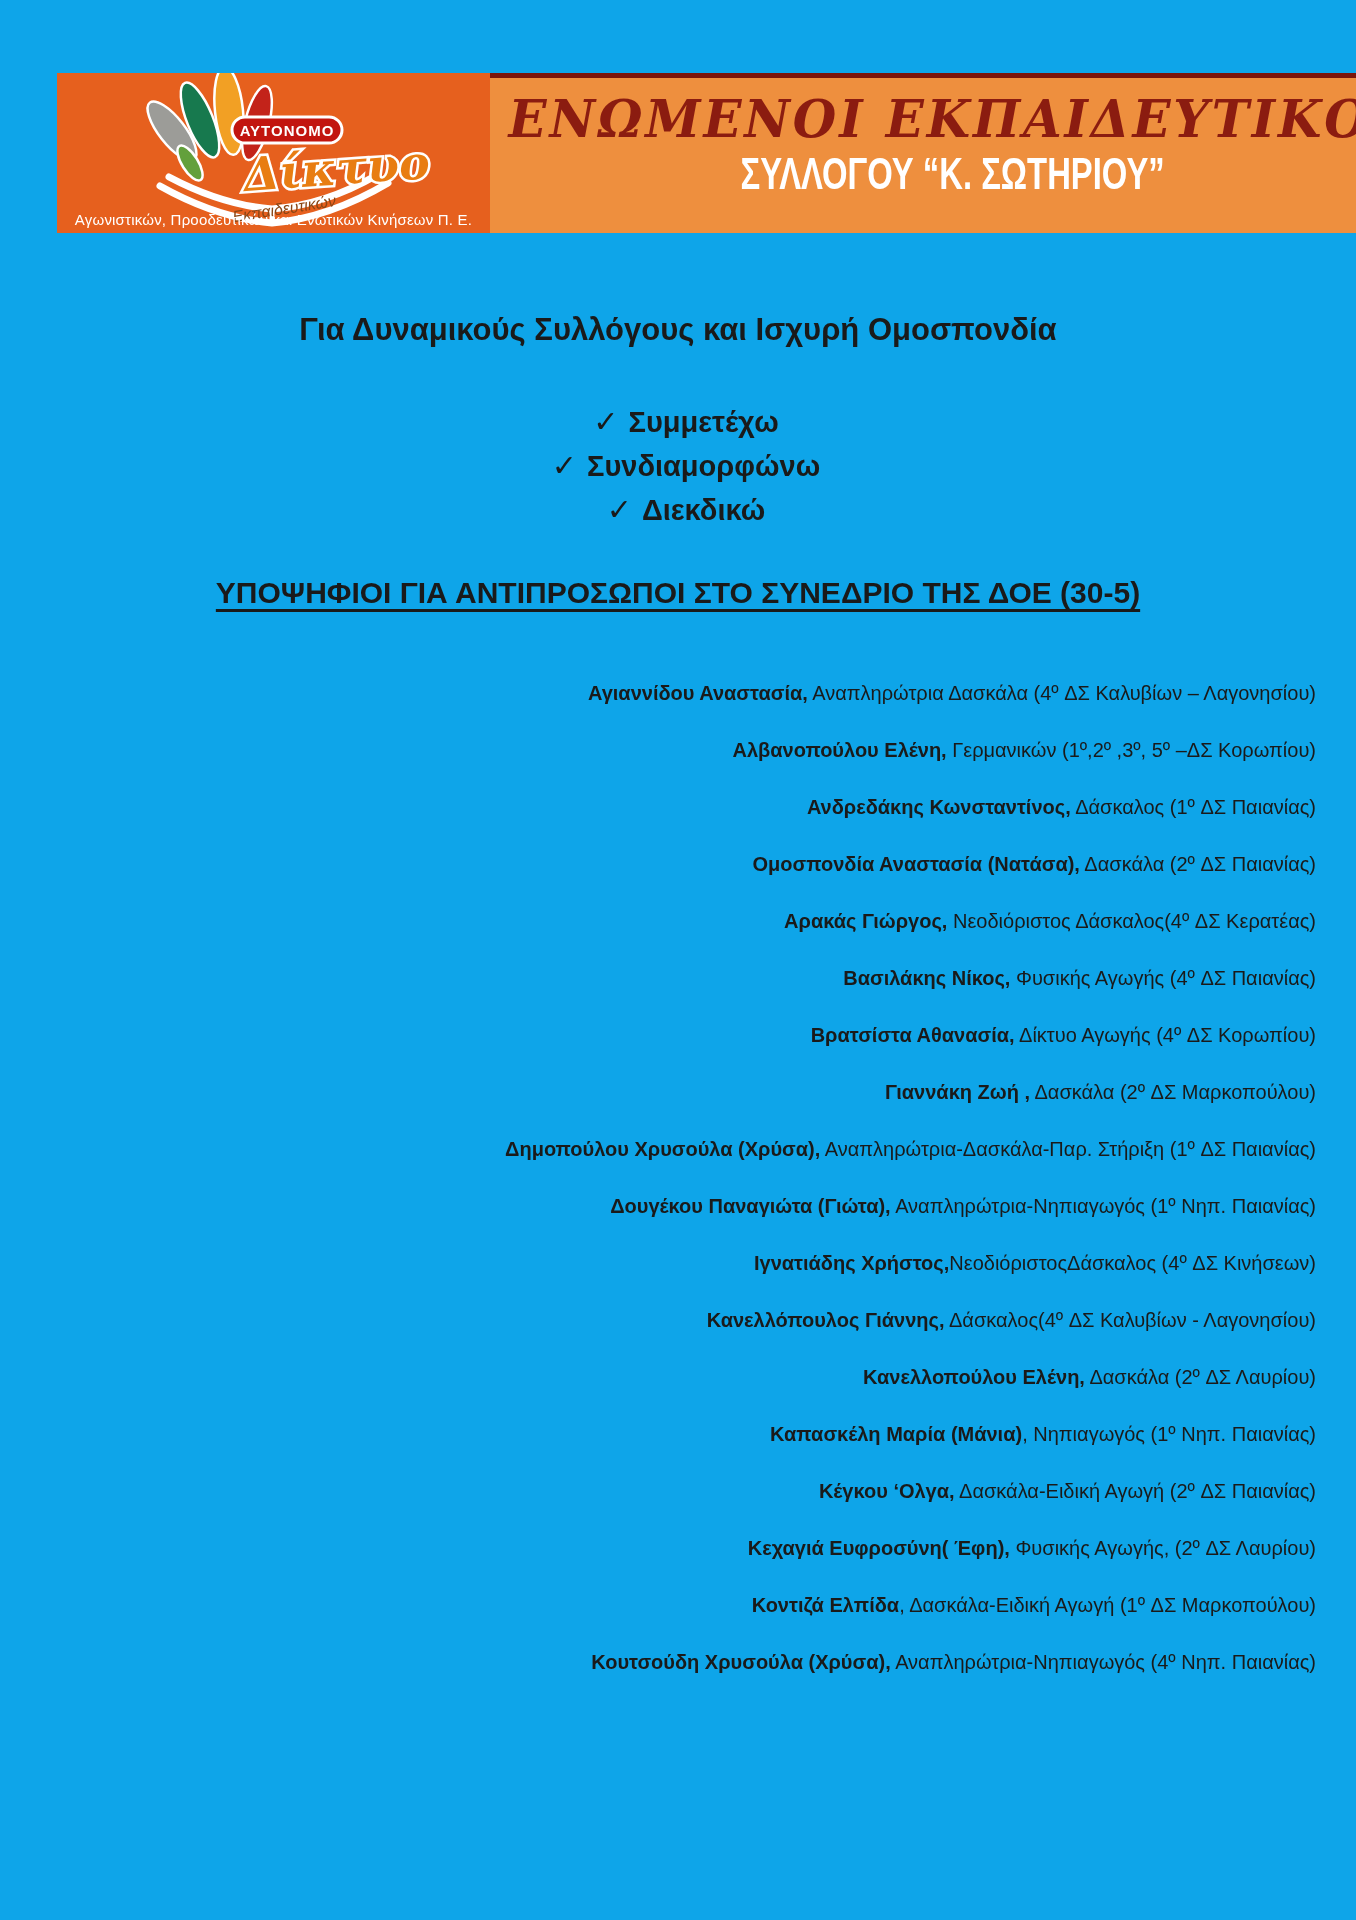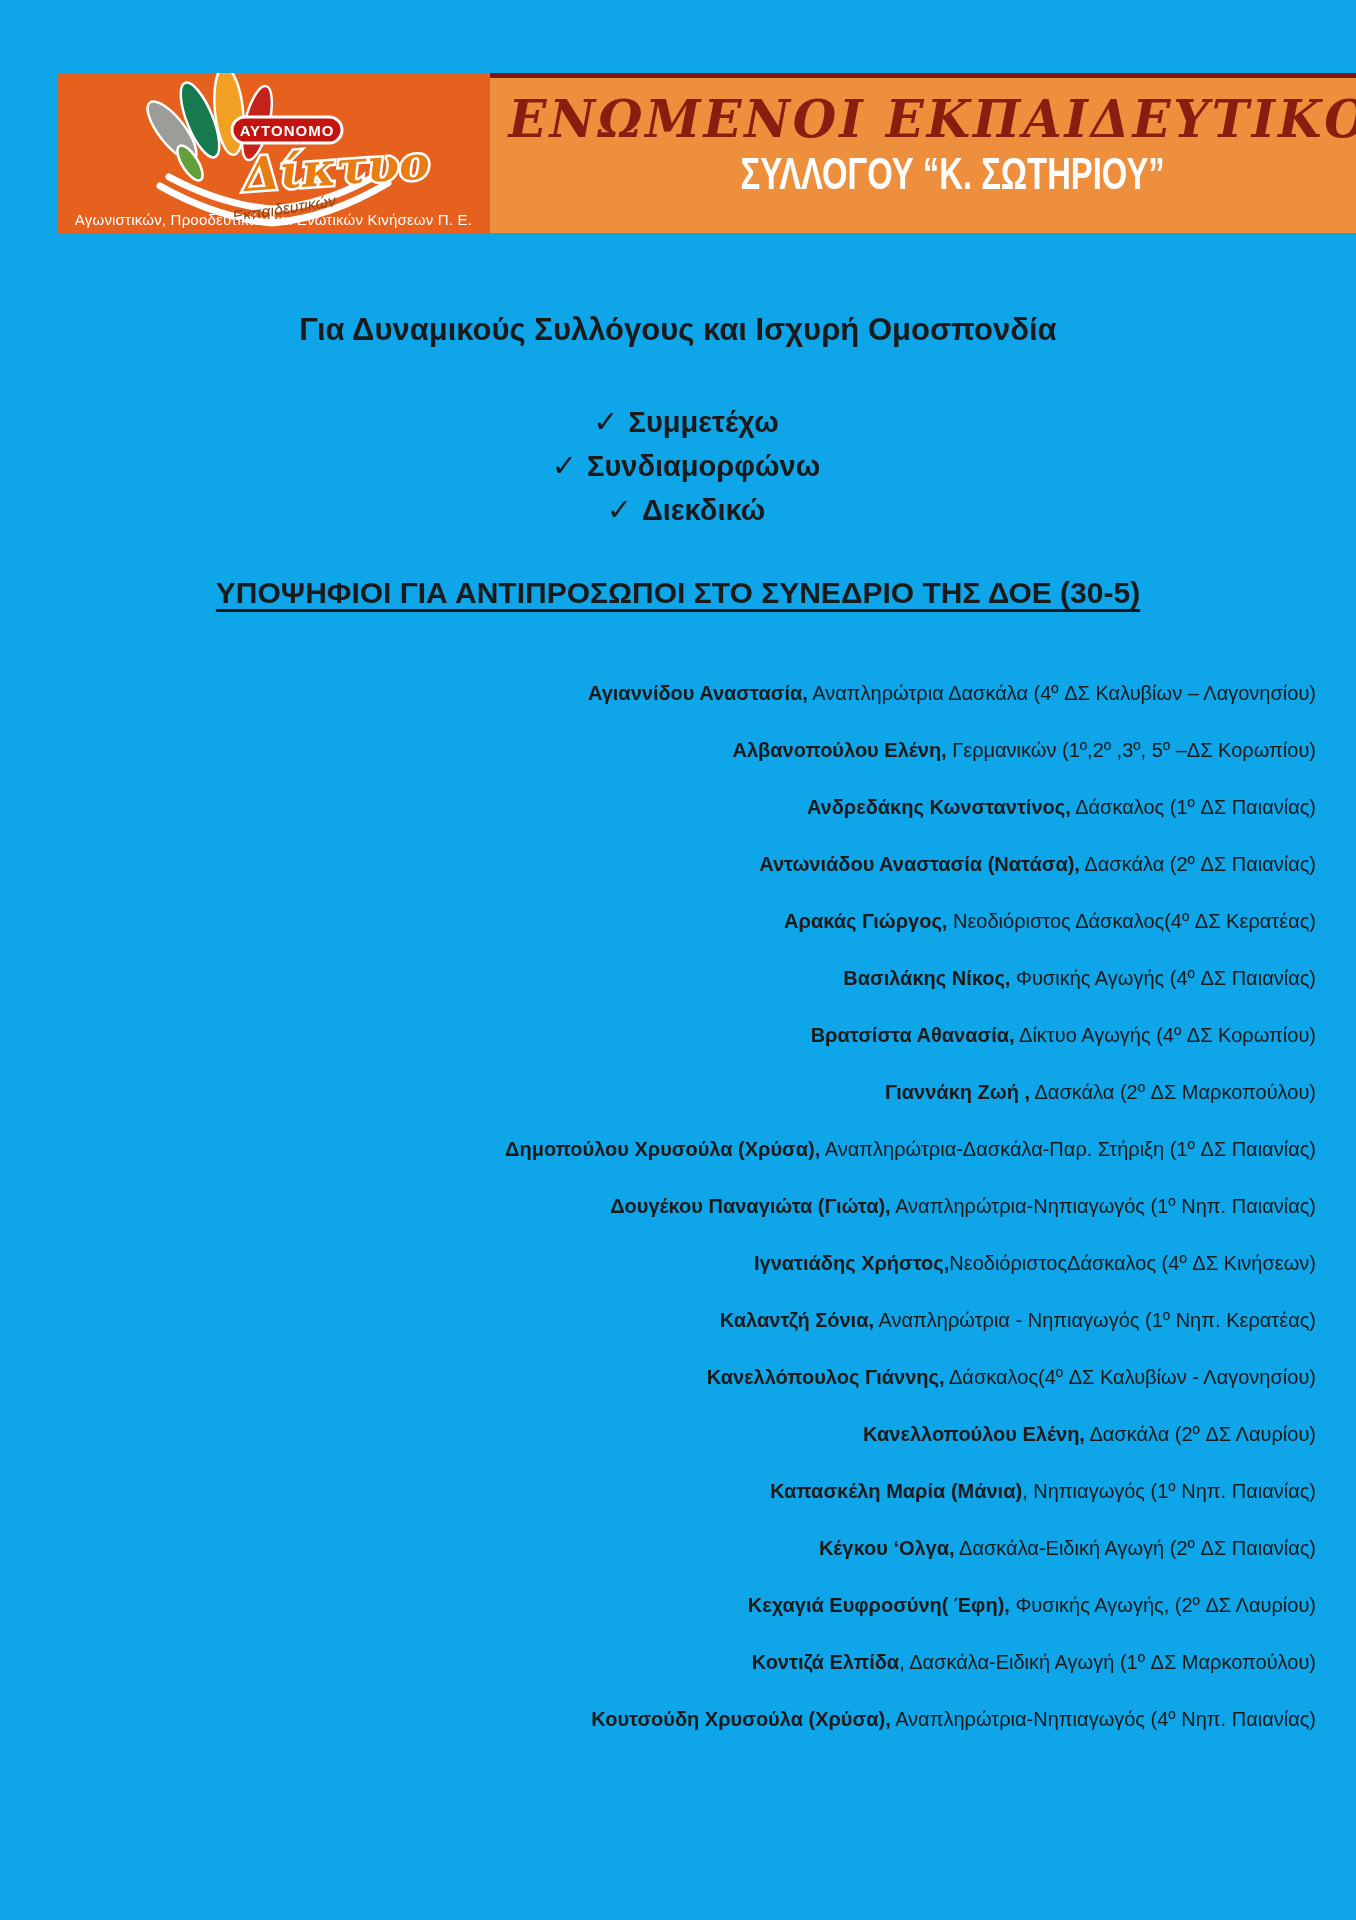--- a/index.html
+++ b/index.html
@@ -166,29 +166,28 @@
     </div>
 
   <div class="section-heading">
     <span>ΥΠΟΨΗΦΙΟΙ ΓΙΑ ΑΝΤΙΠΡΟΣΩΠΟΙ ΣΤΟ ΣΥΝΕΔΡΙΟ ΤΗΣ ΔΟΕ (30-5)</span>
   </div>
 
   <div class="candidate-list">
       <div class="entry"><span class="ename">Αγιαννίδου Αναστασία,</span><span class="erest"> Αναπληρώτρια Δασκάλα (4º ΔΣ Καλυβίων – Λαγονησίου)</span></div>
       <div class="entry"><span class="ename">Αλβανοπούλου Ελένη,</span><span class="erest"> Γερμανικών (1º,2º ,3º, 5º –ΔΣ Κορωπίου)</span></div>
       <div class="entry"><span class="ename">Ανδρεδάκης Κωνσταντίνος,</span><span class="erest"> Δάσκαλος (1º ΔΣ Παιανίας)</span></div>
-      <div class="entry"><span class="ename">Αντωνιάδου Αναστασία (Νατάσα),</span><span class="erest"> Δασκάλα (2º ΔΣ Παιανίας)</span></div>
+      <div class="entry"><span class="ename">Ομοσπονδία Αναστασία (Νατάσα),</span><span class="erest"> Δασκάλα (2º ΔΣ Παιανίας)</span></div>
       <div class="entry"><span class="ename">Αρακάς Γιώργος,</span><span class="erest"> Νεοδιόριστος Δάσκαλος(4º ΔΣ Κερατέας)</span></div>
       <div class="entry"><span class="ename">Βασιλάκης Νίκος,</span><span class="erest"> Φυσικής Αγωγής (4º ΔΣ Παιανίας)</span></div>
       <div class="entry"><span class="ename">Βρατσίστα Αθανασία,</span><span class="erest"> Δίκτυο Αγωγής (4º ΔΣ Κορωπίου)</span></div>
       <div class="entry"><span class="ename">Γιαννάκη Ζωή ,</span><span class="erest"> Δασκάλα (2º ΔΣ Μαρκοπούλου)</span></div>
       <div class="entry"><span class="ename">Δημοπούλου Χρυσούλα (Χρύσα),</span><span class="erest"> Αναπληρώτρια-Δασκάλα-Παρ. Στήριξη (1º ΔΣ Παιανίας)</span></div>
       <div class="entry"><span class="ename">Δουγέκου Παναγιώτα (Γιώτα),</span><span class="erest"> Αναπληρώτρια-Νηπιαγωγός (1º Νηπ. Παιανίας)</span></div>
       <div class="entry"><span class="ename">Ιγνατιάδης Χρήστος,</span><span class="erest">ΝεοδιόριστοςΔάσκαλος (4º ΔΣ Κινήσεων)</span></div>
-      <div class="entry"><span class="ename">Καλαντζή Σόνια,</span><span class="erest"> Αναπληρώτρια - Νηπιαγωγός (1º Νηπ. Κερατέας)</span></div>
       <div class="entry"><span class="ename">Κανελλόπουλος Γιάννης,</span><span class="erest"> Δάσκαλος(4º ΔΣ Καλυβίων - Λαγονησίου)</span></div>
       <div class="entry"><span class="ename">Κανελλοπούλου Ελένη,</span><span class="erest"> Δασκάλα (2º ΔΣ Λαυρίου)</span></div>
       <div class="entry"><span class="ename">Καπασκέλη Μαρία (Μάνια)</span><span class="erest">, Νηπιαγωγός (1º Νηπ. Παιανίας)</span></div>
       <div class="entry"><span class="ename">Κέγκου ‘Ολγα,</span><span class="erest"> Δασκάλα-Ειδική Αγωγή (2º ΔΣ Παιανίας)</span></div>
       <div class="entry"><span class="ename">Κεχαγιά Ευφροσύνη( Έφη),</span><span class="erest"> Φυσικής Αγωγής, (2º ΔΣ Λαυρίου)</span></div>
       <div class="entry"><span class="ename">Κοντιζά Ελπίδα</span><span class="erest">, Δασκάλα-Ειδική Αγωγή (1º ΔΣ Μαρκοπούλου)</span></div>
       <div class="entry"><span class="ename">Κουτσούδη Χρυσούλα (Χρύσα),</span><span class="erest"> Αναπληρώτρια-Νηπιαγωγός (4º Νηπ. Παιανίας)</span></div>
     </div>
 
 </div>

